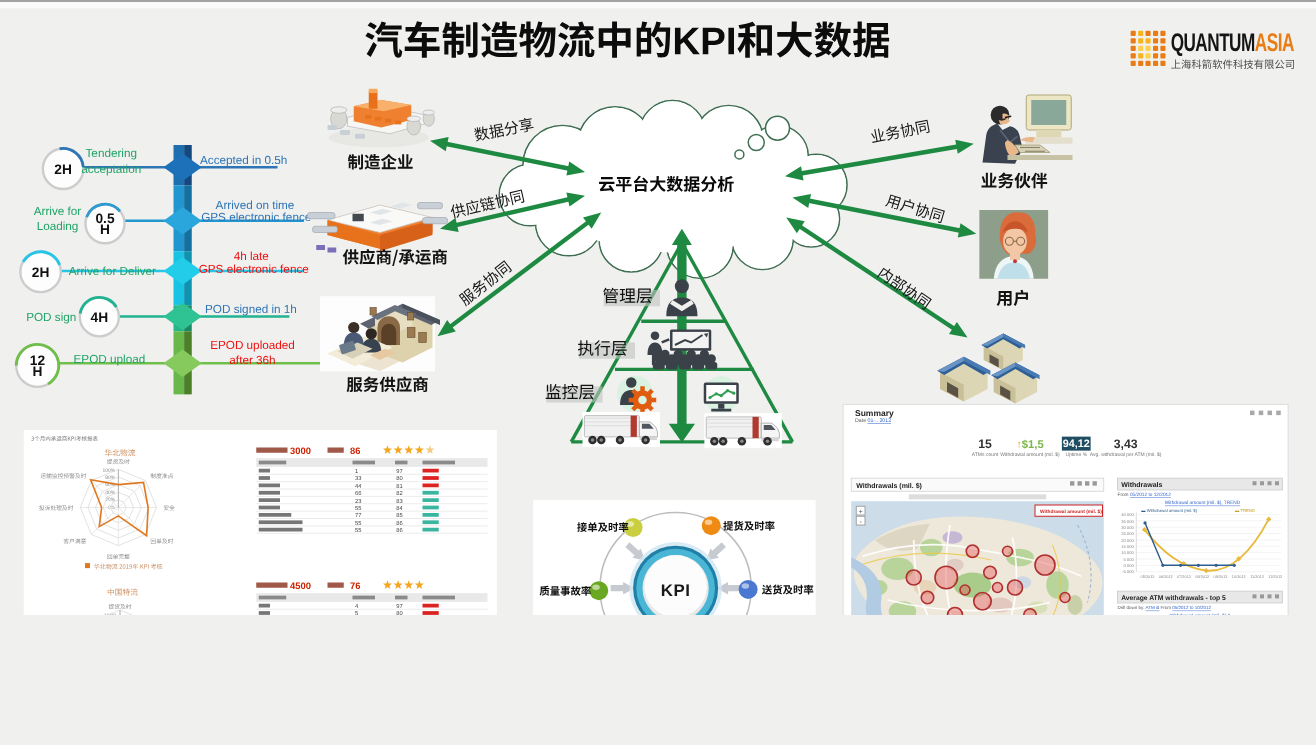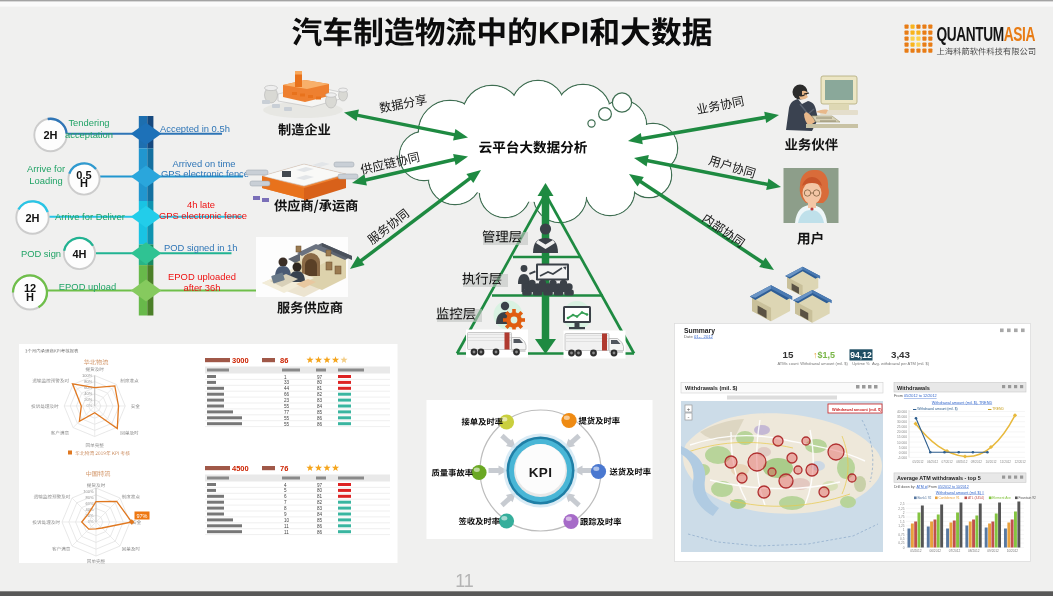--- a/index.html
+++ b/index.html
@@ -1,18 +1,18 @@
 <!DOCTYPE html>
 <html><head><meta charset="utf-8">
 <style>
 html,body{margin:0;padding:0;background:#f0f0ef;}
 *{box-sizing:border-box;}
 </style></head>
 <body>
-<div style="position:relative;width:1053px;height:596px;overflow:hidden;text-align:right;">
+<div style="position:relative;width:1053px;height:492px;overflow:hidden;text-align:right;">
 <svg width="1053" height="596" viewBox="0 0 1053 596">
 <rect x="0" y="0" width="1053" height="596" fill="#f0f0ef"></rect>
       <rect x="0" y="0" width="1053" height="1.6" fill="#a3a3a3"></rect>
       <rect x="0" y="1.6" width="1053" height="5" fill="#fafafa"></rect>
       <rect x="0" y="591.3" width="1053" height="4.7" fill="#585858"></rect>
       <g fill="#0c0c0c">
         <path transform="translate(291.5 43.4) scale(0.03080)" d="M84 -746C140 -716 218 -671 254 -640L324 -737C284 -767 206 -808 152 -833ZM26 -474C81 -446 162 -403 200 -375L267 -475C226 -501 144 -540 89 -564ZM59 -7 163 71C219 -24 276 -136 324 -240L233 -317C178 -203 108 -81 59 -7ZM448 -851C412 -746 348 -641 275 -576C302 -559 349 -522 371 -502C394 -526 417 -555 439 -586V-494H877V-591H442L476 -643H969V-746H531C542 -770 553 -795 562 -820ZM341 -438V-334H745C748 -76 765 91 885 92C955 91 974 39 982 -76C960 -93 931 -123 911 -150C910 -76 906 -21 894 -21C860 -21 859 -193 860 -438Z M1165 -295C1174 -305 1226 -310 1280 -310H1493V-200H1048V-83H1493V90H1622V-83H1953V-200H1622V-310H1868V-424H1622V-555H1493V-424H1290C1325 -475 1361 -532 1395 -593H1934V-708H1455C1473 -746 1490 -784 1506 -823L1366 -859C1350 -808 1329 -756 1308 -708H1069V-593H1253C1229 -546 1208 -511 1196 -495C1167 -451 1148 -426 1120 -418C1136 -383 1158 -320 1165 -295Z M2643 -767V-201H2755V-767ZM2823 -832V-52C2823 -36 2817 -32 2801 -31C2784 -31 2732 -31 2680 -33C2695 2 2712 55 2716 88C2794 88 2852 84 2889 65C2926 45 2938 12 2938 -52V-832ZM2113 -831C2096 -736 2063 -634 2021 -570C2045 -562 2084 -546 2111 -533H2037V-424H2265V-352H2076V9H2183V-245H2265V89H2379V-245H2467V-98C2467 -89 2464 -86 2455 -86C2446 -86 2420 -86 2392 -87C2405 -59 2419 -16 2422 14C2472 15 2510 14 2539 -3C2568 -21 2575 -50 2575 -96V-352H2379V-424H2598V-533H2379V-608H2559V-716H2379V-843H2265V-716H2201C2210 -746 2218 -777 2224 -808ZM2265 -533H2129C2141 -555 2153 -580 2164 -608H2265Z M3047 -752C3101 -703 3167 -634 3195 -587L3290 -660C3259 -706 3191 -771 3136 -817ZM3493 -293H3767V-193H3493ZM3381 -389V-98H3886V-389ZM3453 -635H3579V-551H3399C3417 -575 3436 -603 3453 -635ZM3579 -850V-736H3498C3508 -762 3517 -789 3524 -816L3413 -840C3391 -753 3349 -663 3297 -606C3324 -594 3373 -569 3397 -551H3310V-450H3957V-551H3698V-635H3915V-736H3698V-850ZM3272 -464H3043V-353H3157V-100C3118 -81 3076 -51 3037 -15L3109 90C3152 35 3201 -21 3232 -21C3250 -21 3280 6 3316 28C3381 64 3461 74 3582 74C3691 74 3860 69 3950 63C3951 32 3970 -24 3982 -55C3874 -39 3694 -31 3586 -31C3479 -31 3390 -35 3329 -72C3304 -86 3287 -100 3272 -109Z M4516 -850C4486 -702 4430 -558 4351 -471C4376 -456 4422 -422 4441 -403C4480 -452 4516 -513 4546 -583H4597C4552 -437 4474 -288 4374 -210C4406 -193 4444 -165 4467 -143C4568 -238 4653 -419 4696 -583H4744C4692 -348 4592 -119 4432 -4C4465 13 4507 43 4529 66C4691 -67 4795 -329 4845 -583H4849C4833 -222 4815 -85 4789 -53C4777 -38 4768 -34 4753 -34C4734 -34 4700 -34 4663 -38C4682 -5 4694 45 4696 79C4740 81 4782 81 4810 76C4844 69 4865 58 4889 24C4927 -27 4945 -191 4964 -640C4965 -654 4966 -694 4966 -694H4588C4602 -738 4615 -783 4625 -829ZM4074 -792C4066 -674 4049 -549 4017 -468C4040 -456 4084 -429 4102 -414C4116 -450 4129 -494 4140 -542H4206V-350C4139 -331 4076 -315 4027 -304L4056 -189L4206 -234V90H4316V-267L4424 -301L4409 -406L4316 -380V-542H4400V-656H4316V-849H4206V-656H4160C4166 -696 4171 -736 4175 -776Z M5565 -356V46H5670V-356ZM5395 -356V-264C5395 -179 5382 -74 5267 6C5294 23 5334 60 5351 84C5487 -13 5503 -151 5503 -260V-356ZM5732 -356V-59C5732 8 5739 30 5756 47C5773 64 5800 72 5824 72C5838 72 5860 72 5876 72C5894 72 5917 67 5931 58C5947 49 5957 34 5964 13C5971 -7 5975 -59 5977 -104C5950 -114 5914 -131 5896 -149C5895 -104 5894 -68 5892 -52C5890 -37 5888 -30 5885 -26C5882 -24 5877 -23 5872 -23C5867 -23 5860 -23 5856 -23C5852 -23 5847 -25 5846 -28C5843 -31 5842 -41 5842 -56V-356ZM5072 -750C5135 -720 5215 -669 5252 -632L5322 -729C5282 -766 5200 -811 5138 -838ZM5031 -473C5096 -446 5179 -399 5218 -364L5285 -464C5242 -498 5158 -540 5094 -564ZM5049 -3 5150 78C5211 -20 5274 -134 5327 -239L5239 -319C5179 -203 5102 -78 5049 -3ZM5550 -825C5563 -796 5576 -761 5585 -729H5324V-622H5495C5462 -580 5427 -537 5412 -523C5390 -504 5355 -496 5332 -491C5340 -466 5356 -409 5360 -380C5398 -394 5451 -399 5828 -426C5845 -402 5859 -380 5869 -361L5965 -423C5933 -477 5865 -559 5810 -622H5948V-729H5710C5698 -766 5679 -814 5661 -851ZM5708 -581 5758 -520 5540 -508C5569 -544 5600 -584 5629 -622H5776Z M6434 -850V-676H6088V-169H6208V-224H6434V89H6561V-224H6788V-174H6914V-676H6561V-850ZM6208 -342V-558H6434V-342ZM6788 -342H6561V-558H6788Z M7536 -406C7585 -333 7647 -234 7675 -173L7777 -235C7746 -294 7679 -390 7630 -459ZM7585 -849C7556 -730 7508 -609 7450 -523V-687H7295C7312 -729 7330 -781 7346 -831L7216 -850C7212 -802 7200 -737 7187 -687H7073V60H7182V-14H7450V-484C7477 -467 7511 -442 7528 -426C7559 -469 7589 -524 7616 -585H7831C7821 -231 7808 -80 7777 -48C7765 -34 7754 -31 7734 -31C7708 -31 7648 -31 7584 -37C7605 -4 7621 47 7623 80C7682 82 7743 83 7781 78C7822 71 7850 60 7877 22C7919 -31 7930 -191 7943 -641C7944 -655 7944 -695 7944 -695H7661C7676 -737 7690 -780 7701 -822ZM7182 -583H7342V-420H7182ZM7182 -119V-316H7342V-119Z"></path>
         <path transform="translate(537.9 43.4) scale(0.01504)" d="M1112 0 606 -647 432 -514V0H137V-1409H432V-770L1067 -1409H1411L809 -813L1460 0Z M2775 -963Q2775 -827 2713 -720Q2651 -613 2536 -554Q2420 -496 2261 -496H1911V0H1616V-1409H2249Q2502 -1409 2638 -1292Q2775 -1176 2775 -963ZM2478 -958Q2478 -1180 2216 -1180H1911V-723H2224Q2346 -723 2412 -784Q2478 -844 2478 -958Z M2982 0V-1409H3277V0Z"></path>
         <path transform="translate(589.3 43.4) scale(0.03080)" d="M516 -756V41H633V-39H794V34H918V-756ZM633 -154V-641H794V-154ZM416 -841C324 -804 178 -773 47 -755C60 -729 75 -687 80 -661C126 -666 174 -673 223 -681V-552H44V-441H194C155 -330 91 -215 22 -142C42 -112 71 -64 83 -30C136 -88 184 -174 223 -268V88H343V-283C376 -236 409 -185 428 -151L497 -251C475 -278 382 -386 343 -425V-441H490V-552H343V-705C397 -717 449 -731 494 -747Z M1432 -849C1431 -767 1432 -674 1422 -580H1056V-456H1402C1362 -283 1267 -118 1037 -15C1072 11 1108 54 1127 86C1340 -16 1448 -172 1503 -340C1581 -145 1697 2 1879 86C1898 52 1938 -1 1968 -27C1780 -103 1659 -261 1592 -456H1946V-580H1551C1561 -674 1562 -766 1563 -849Z M2424 -838C2408 -800 2380 -745 2358 -710L2434 -676C2460 -707 2492 -753 2525 -798ZM2374 -238C2356 -203 2332 -172 2305 -145L2223 -185L2253 -238ZM2080 -147C2126 -129 2175 -105 2223 -80C2166 -45 2099 -19 2026 -3C2046 18 2069 60 2080 87C2170 62 2251 26 2319 -25C2348 -7 2374 11 2395 27L2466 -51C2446 -65 2421 -80 2395 -96C2446 -154 2485 -226 2510 -315L2445 -339L2427 -335H2301L2317 -374L2211 -393C2204 -374 2196 -355 2187 -335H2060V-238H2137C2118 -204 2098 -173 2080 -147ZM2067 -797C2091 -758 2115 -706 2122 -672H2043V-578H2191C2145 -529 2081 -485 2022 -461C2044 -439 2070 -400 2084 -373C2134 -401 2187 -442 2233 -488V-399H2344V-507C2382 -477 2421 -444 2443 -423L2506 -506C2488 -519 2433 -552 2387 -578H2534V-672H2344V-850H2233V-672H2130L2213 -708C2205 -744 2179 -795 2153 -833ZM2612 -847C2590 -667 2545 -496 2465 -392C2489 -375 2534 -336 2551 -316C2570 -343 2588 -373 2604 -406C2623 -330 2646 -259 2675 -196C2623 -112 2550 -49 2449 -3C2469 20 2501 70 2511 94C2605 46 2678 -14 2734 -89C2779 -20 2835 38 2904 81C2921 51 2956 8 2982 -13C2906 -55 2846 -118 2799 -196C2847 -295 2877 -413 2896 -554H2959V-665H2691C2703 -719 2714 -774 2722 -831ZM2784 -554C2774 -469 2759 -393 2736 -327C2709 -397 2689 -473 2675 -554Z M3485 -233V89H3588V60H3830V88H3938V-233H3758V-329H3961V-430H3758V-519H3933V-810H3382V-503C3382 -346 3374 -126 3274 22C3300 35 3351 71 3371 92C3448 -21 3479 -183 3491 -329H3646V-233ZM3498 -707H3820V-621H3498ZM3498 -519H3646V-430H3497L3498 -503ZM3588 -35V-135H3830V-35ZM3142 -849V-660H3037V-550H3142V-371L3021 -342L3048 -227L3142 -254V-51C3142 -38 3138 -34 3126 -34C3114 -33 3079 -33 3042 -34C3057 -3 3070 47 3073 76C3138 76 3182 72 3212 53C3243 35 3252 5 3252 -50V-285L3355 -316L3340 -424L3252 -400V-550H3353V-660H3252V-849Z"></path>
       </g>

